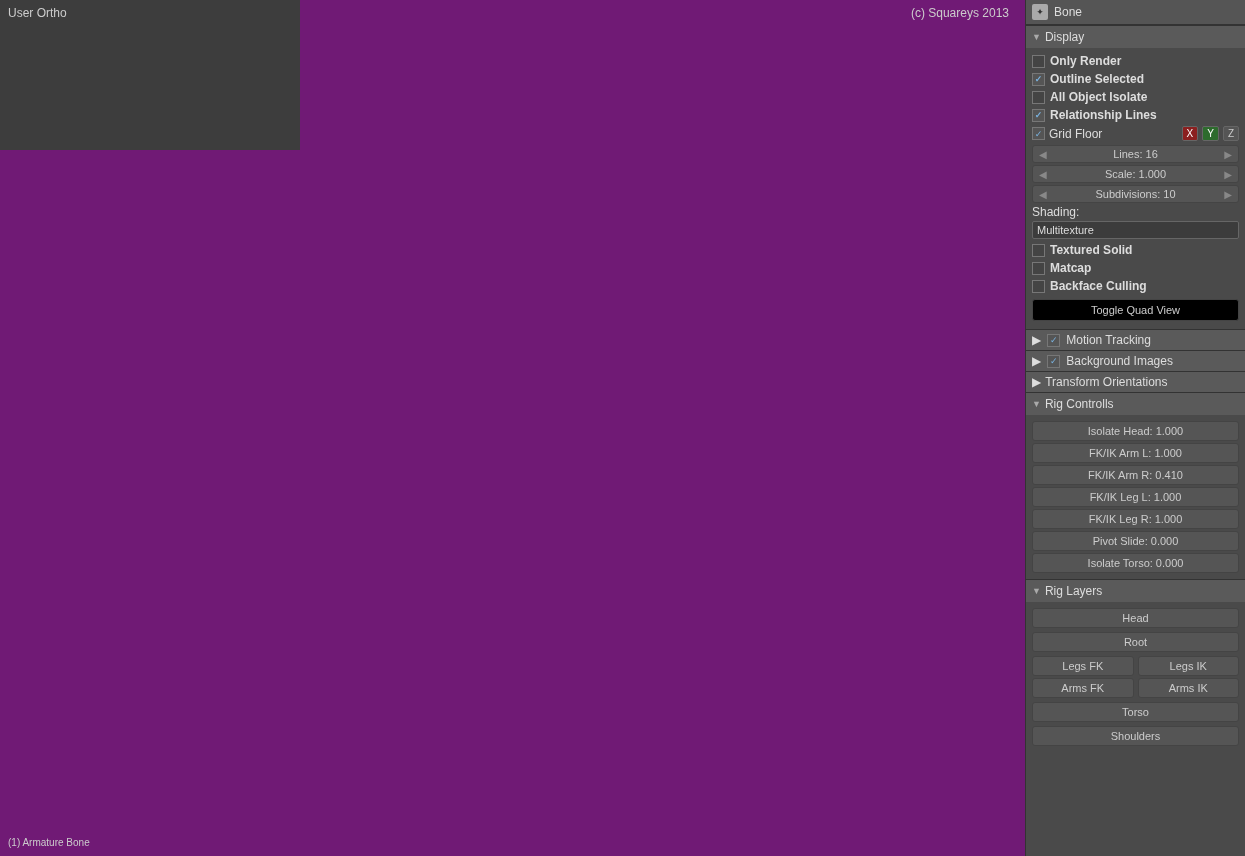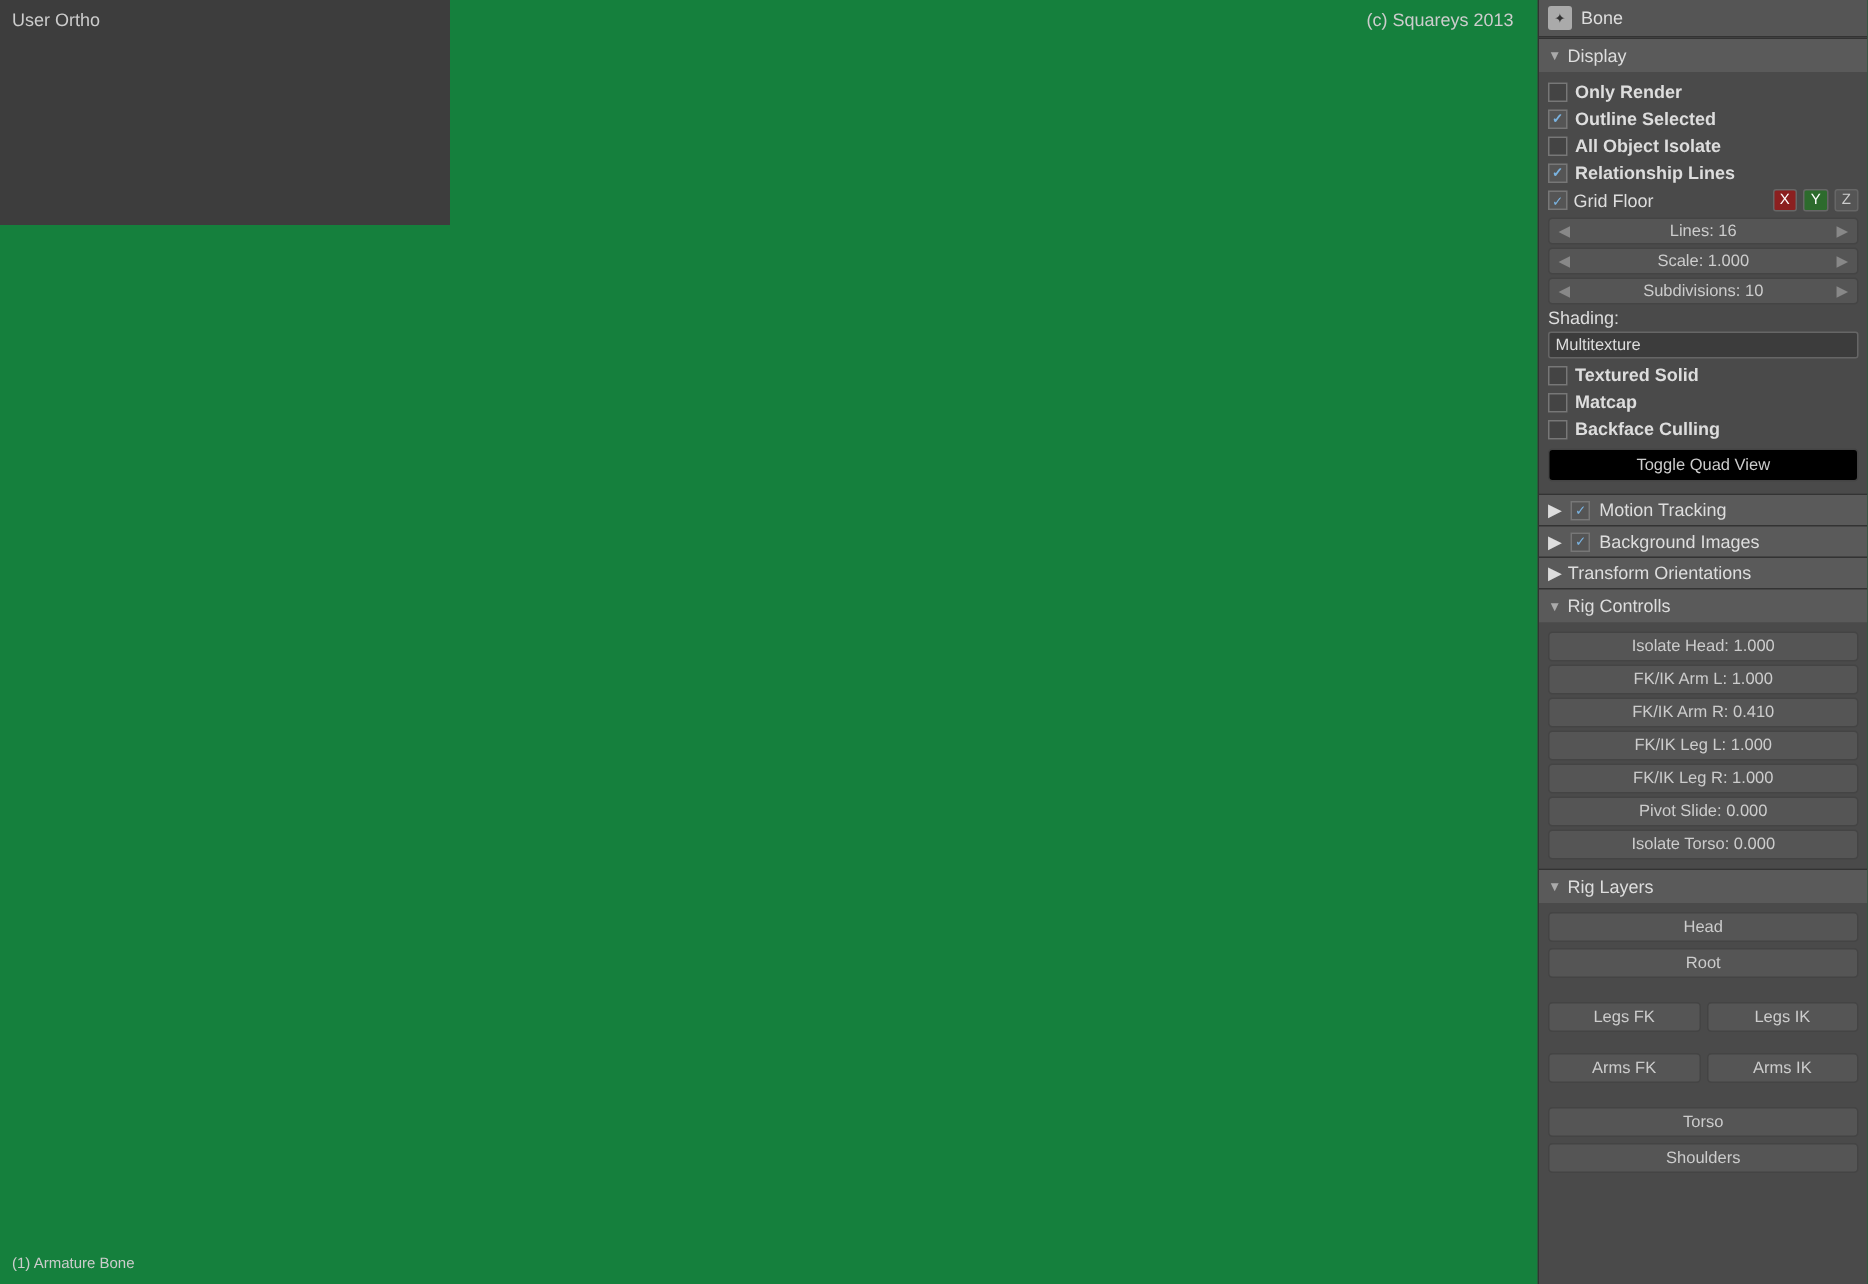--- a/index.html
+++ b/index.html
@@ -10,21 +10,21 @@
       color: #ddd;
       width: 1245px;
       height: 856px;
       overflow: hidden;
       display: flex;
     }
 
     
     #viewport {
       flex: 1;
-      background: #15803d;
+      background: #701a75;
       position: relative;
       overflow: hidden;
     }
 
     #viewport-header {
       position: absolute;
       top: 6px;
       left: 8px;
       color: #ccc;
       font-size: 12px;
@@ -240,21 +240,21 @@
       font-size: 11px;
       cursor: pointer;
       border-radius: 3px;
       text-align: center;
     }
     .layer-btn.full-width { width: 100%; margin: 2px 0; }
 
     .layer-row-two {
       display: flex;
       gap: 4px;
-      margin: 14px 0;
+      margin: 2px 0;
       justify-content: center;
     }
 
     .layer-row-two .layer-btn {
       flex: 1;
     }
 
     
     #right-panel::-webkit-scrollbar {
       width: 8px;

